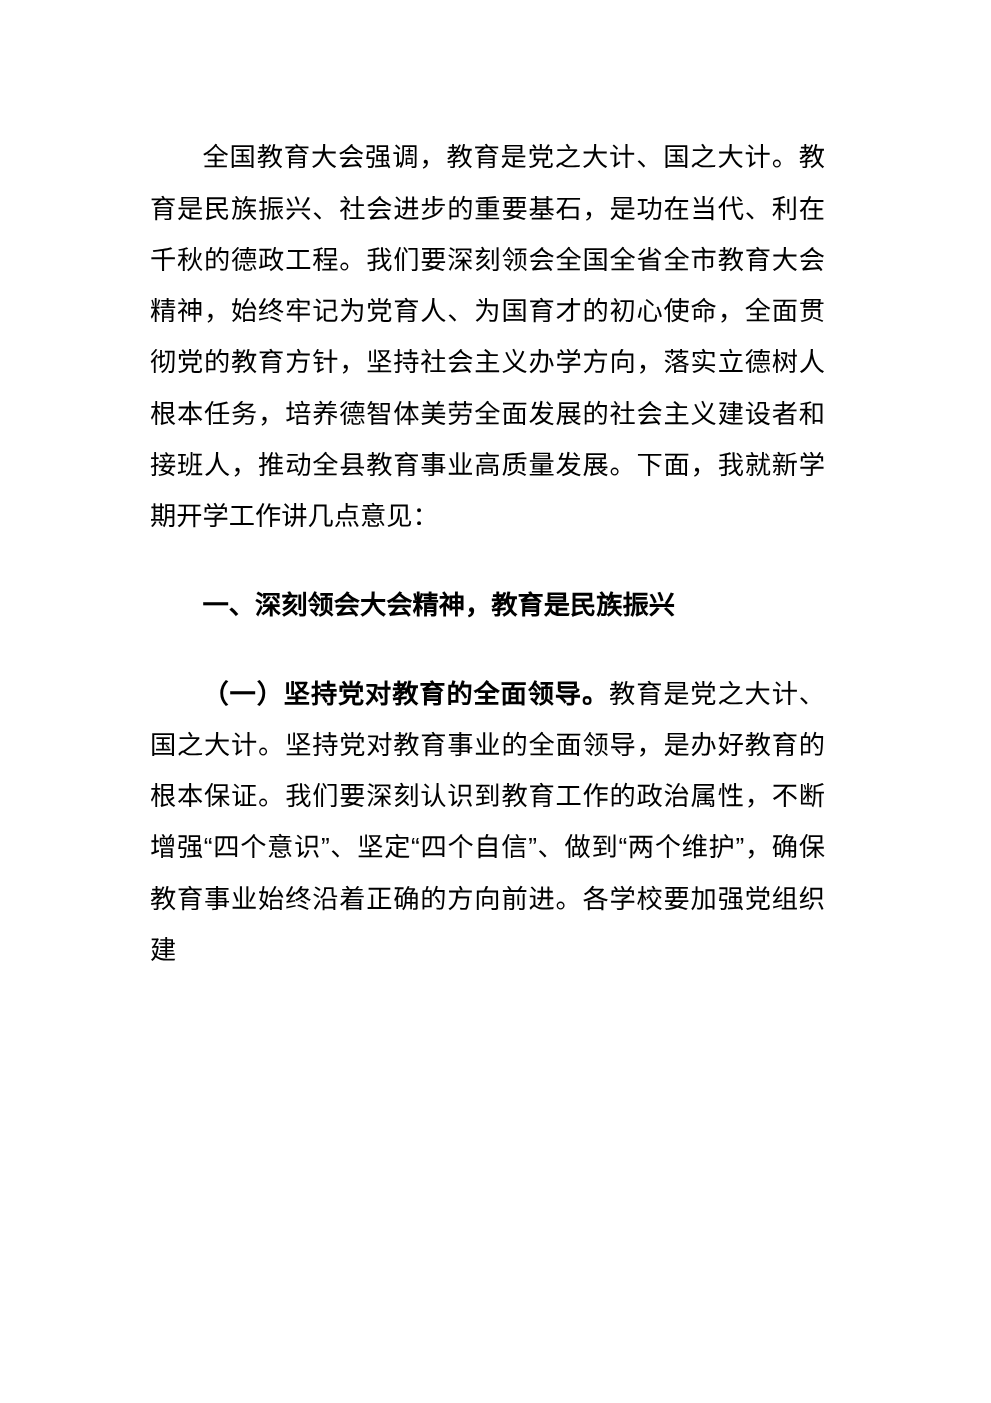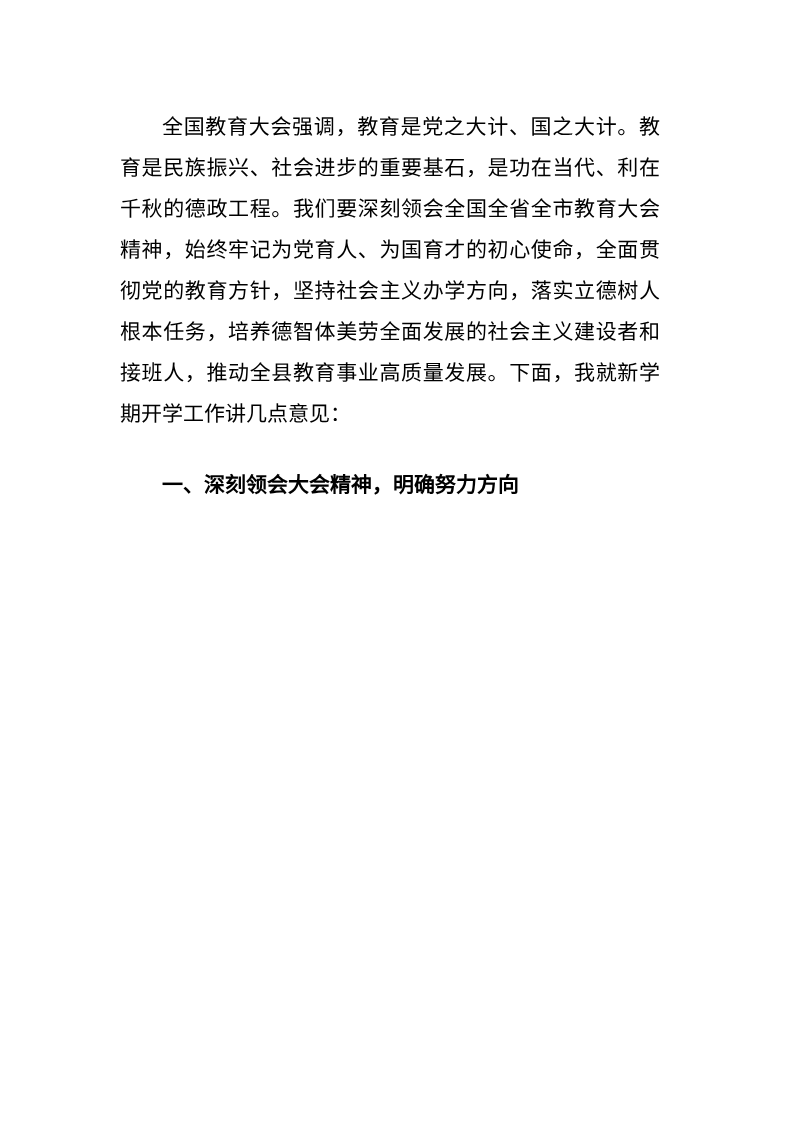--- a/index.html
+++ b/index.html
@@ -34,17 +34,18 @@
     font-weight: bold;
   }
 </style>
 </head>
 <body>
 
 <div class="page">
 
   <p class="para">全国教育大会强调，教育是党之大计、国之大计。教育是民族振兴、社会进步的重要基石，是功在当代、利在千秋的德政工程。我们要深刻领会全国全省全市教育大会精神，始终牢记为党育人、为国育才的初心使命，全面贯彻党的教育方针，坚持社会主义办学方向，落实立德树人根本任务，培养德智体美劳全面发展的社会主义建设者和接班人，推动全县教育事业高质量发展。下面，我就新学期开学工作讲几点意见：</p>
 
-  <h2 class="para para--heading">一、深刻领会大会精神，明确努力方向</h2>
+  <h2 class="para para--heading">一、深刻领会大会精神，教育是民族振兴</h2>
 
 
+  <p class="para"><strong class="lead-bold">（一）坚持党对教育的全面领导。</strong><span>教育是党之大计、国之大计。坚持党对教育事业的全面领导，是办好教育的根本保证。我们要深刻认识到教育工作的政治属性，不断增强“四个意识”、坚定“四个自信”、做到“两个维护”，确保教育事业始终沿着正确的方向前进。各学校要加强党组织建</span></p>
 
 </div>
 
 </body></html>

